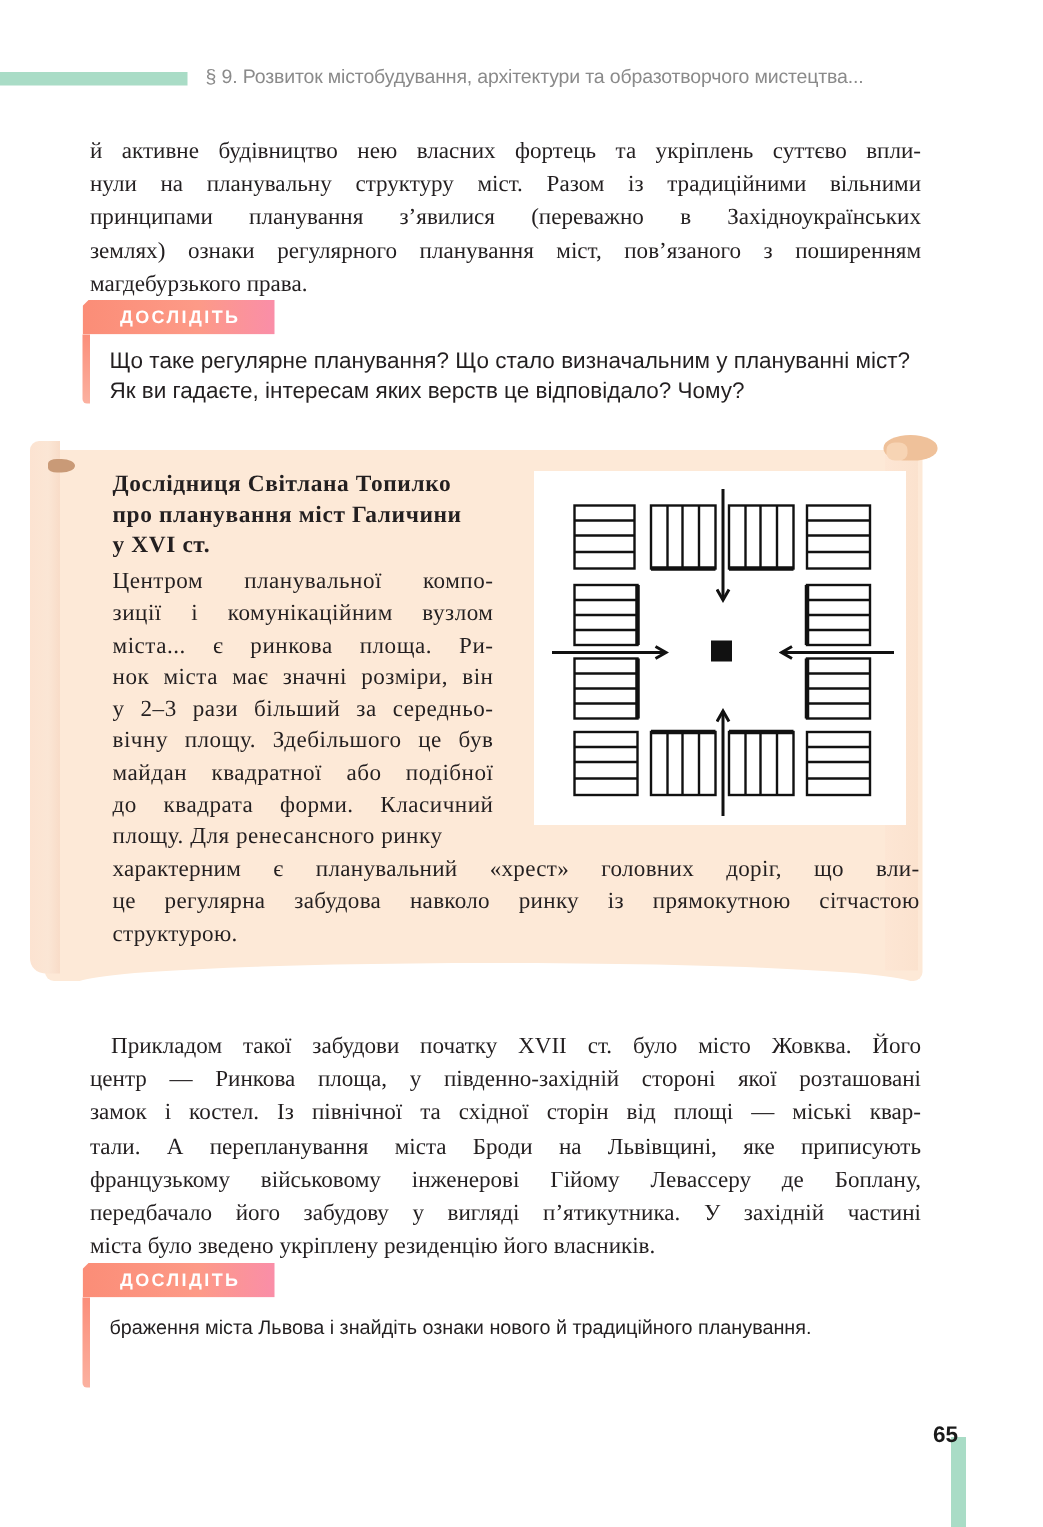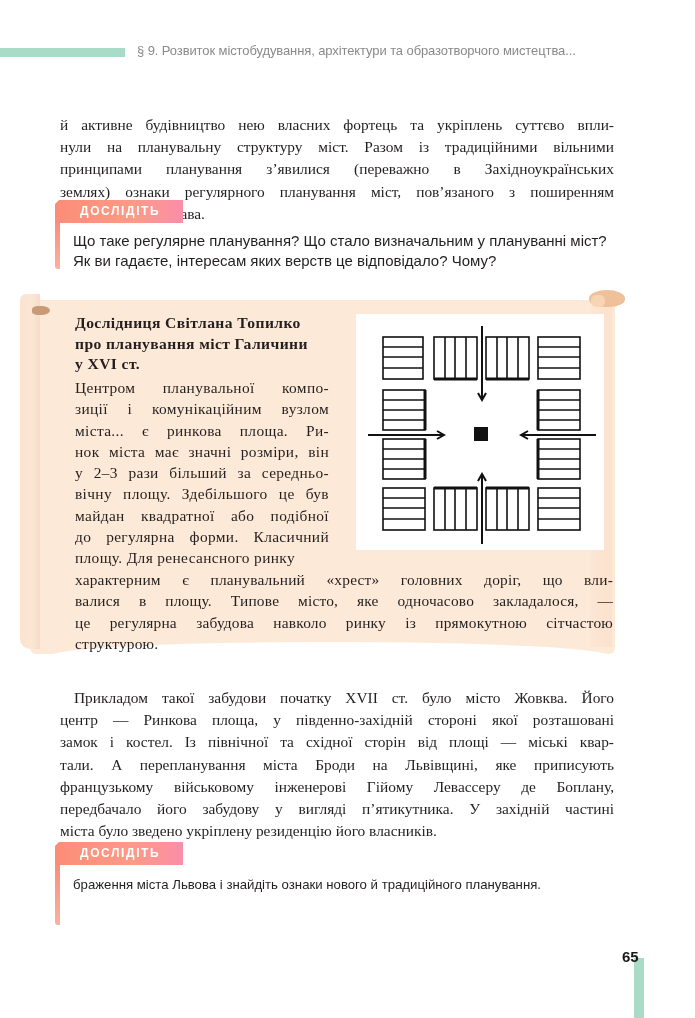--- a/index.html
+++ b/index.html
@@ -95,21 +95,21 @@
   .page-bar {
     position: absolute; left: 634px; top: 958px; width: 10px; height: 60px; background: #a9dcc6;
   }
 </style>
 </head>
 <body>
 
 <div class="header-bar"></div>
 <div class="header-text">§ 9. Розвиток містобудування, архітектури та образотворчого мистецтва...</div>
 
-<div class="para" style="left:60px; top:90px; width:554px;margin-top:24px;">
+<div class="para" style="left:60px; top:90px; width:554px;">
   <span class="line">й активне будівництво нею власних фортець та укріплень суттєво впли-</span>
   <span class="line">нули на планувальну структуру міст. Разом із традиційними вільними</span>
   <span class="line">принципами планування з’явилися (переважно в Західноукраїнських</span>
   <span class="line">землях) ознаки регулярного планування міст, пов’язаного з поширенням</span>
   <span class="line last">магдебурзького права.</span>
 </div>
 
 <div class="research-box" style="top:200px; width:600px; height:75px;">
   <div class="research-tab">
     <span>ДОСЛІДІТЬ</span>
@@ -137,27 +137,26 @@
 </div>
 
 <div class="quote" style="left:75px; top:377px; width:254px;">
   <span class="line">Центром планувальної компо-</span>
   <span class="line">зиції і комунікаційним вузлом</span>
   <span class="line">міста... є ринкова площа. Ри-</span>
   <span class="line">нок міста має значні розміри, він</span>
   <span class="line">у 2–3 рази більший за середньо-</span>
   <span class="line">вічну площу. Здебільшого це був</span>
   <span class="line">майдан квадратної або подібної</span>
-  <span class="line">до регулярна форми. Класичний</span>
+  <span class="line">до квадрата форми. Класичний</span>
   <span class="line last">площу. Для ренесансного ринку</span>
 </div>
 
 <div class="quote" style="left:75px; top:569px; width:538px; letter-spacing:0.2px;">
   <span class="line">характерним є планувальний «хрест» головних доріг, що вли-</span>
-  <span class="line">валися в площу. Типове місто, яке одночасово закладалося, —</span>
   <span class="line">це регулярна забудова навколо ринку із прямокутною сітчастою</span>
   <span class="line last">структурою.</span>
 </div>
 
 <div class="diagram">
   <svg width="248" height="236" viewBox="0 0 248 236">
     <defs>
       <marker id="ah" markerWidth="10" markerHeight="10" refX="8" refY="5" orient="auto" markerUnits="userSpaceOnUse">
         <path d="M1,1 L8,5 L1,9" fill="none" stroke="#111" stroke-width="2"></path>
       </marker>

